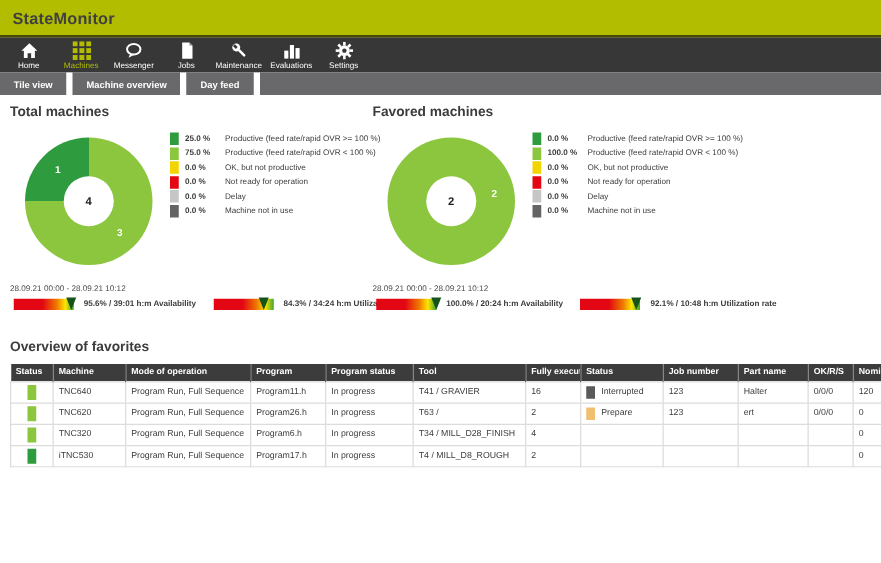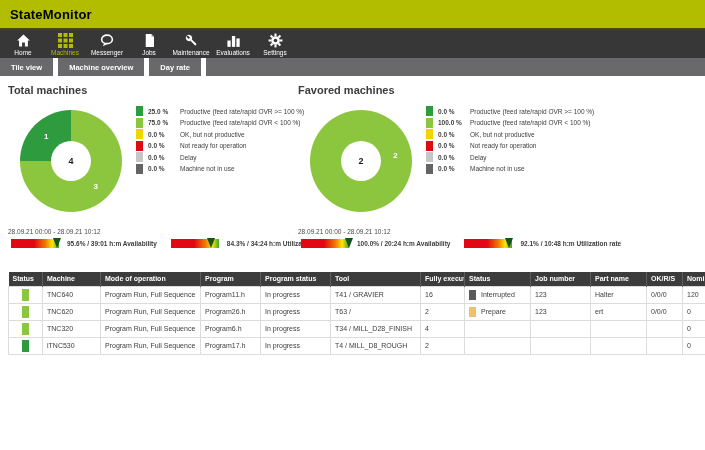--- a/index.html
+++ b/index.html
@@ -4,21 +4,21 @@
 <style>
   * { box-sizing: border-box; }
   html,body { margin:0; padding:0; }
   body {
     width:705px; height:450px; overflow:hidden; background:#fff;
     font-family:"Liberation Sans", sans-serif; color:#3c3c3c;
   }
   
   .topbar { height:30px; background:#b2bd00; display:flex; align-items:center;
             padding:0 10px; border-bottom:2px solid #454a08; }
-  .app-title { font-size:13px; font-weight:bold; color:#000000; letter-spacing:.2px; }
+  .app-title { font-size:13px; font-weight:bold; color:#404040; letter-spacing:.2px; }
   
   .mainnav { height:28px; background:#373737; display:flex; padding-left:2px; }
   .nav-item { width:42px; display:flex; flex-direction:column; align-items:center;
               justify-content:flex-end; padding:2px 0 2px; cursor:pointer; color:#fff; }
   .nav-item.active { color:#b2bd00; }
   .nav-icon { height:16px; display:flex; align-items:center; }
   .nav-icon svg { display:block; }
   .nav-label { font-size:6.5px; line-height:7px; margin-top:1px; white-space:nowrap; }
   
   .subnav { height:18px; background:#69696b; display:flex; }
@@ -160,21 +160,21 @@
         </g>
           </svg>
       </span>
       <span class="nav-label">Settings</span>
     </div>
   </nav>
 
   <div class="subnav">
     <div class="tab">Tile view</div>
     <div class="tab">Machine overview</div>
-    <div class="tab">Day rate</div>
+    <div class="tab">Day feed</div>
   </div>
 
   <main>
     <div class="charts-row">
 
       <section class="chart-section">
         <h2 class="sec-heading">Total machines</h2>
         <div class="chart-flex">
           <div class="donut" style="background: conic-gradient(rgb(140, 198, 63) 0%, rgb(140, 198, 63) 75%, rgb(46, 155, 63) 75%, rgb(46, 155, 63) 100%);">
             <div class="donut-hole">
@@ -289,20 +289,21 @@
             <div class="gauge-bar">
                 <div class="gauge-marker" style="left: calc(92.1% - 4px);"></div>
               </div>
             <span class="gauge-label">92.1% / 10:48 h:m Utilization rate</span>
           </div>
         </div>
       </section>
     </div>
 
     <section class="favorites">
+      <h2 class="sec-heading">Overview of favorites</h2>
       <div class="table-clip">
         <table>
           <colgroup>
             <col style="width:34px">
               <col style="width:58px">
               <col style="width:100px">
               <col style="width:60px">
             <col style="width:70px">
               <col style="width:90px">
               <col style="width:44px">

